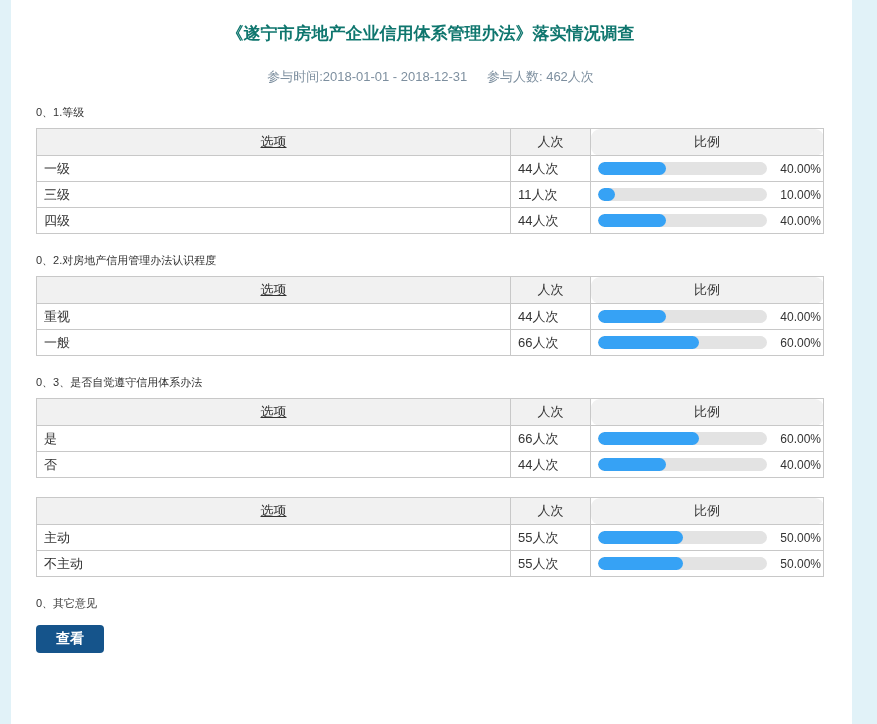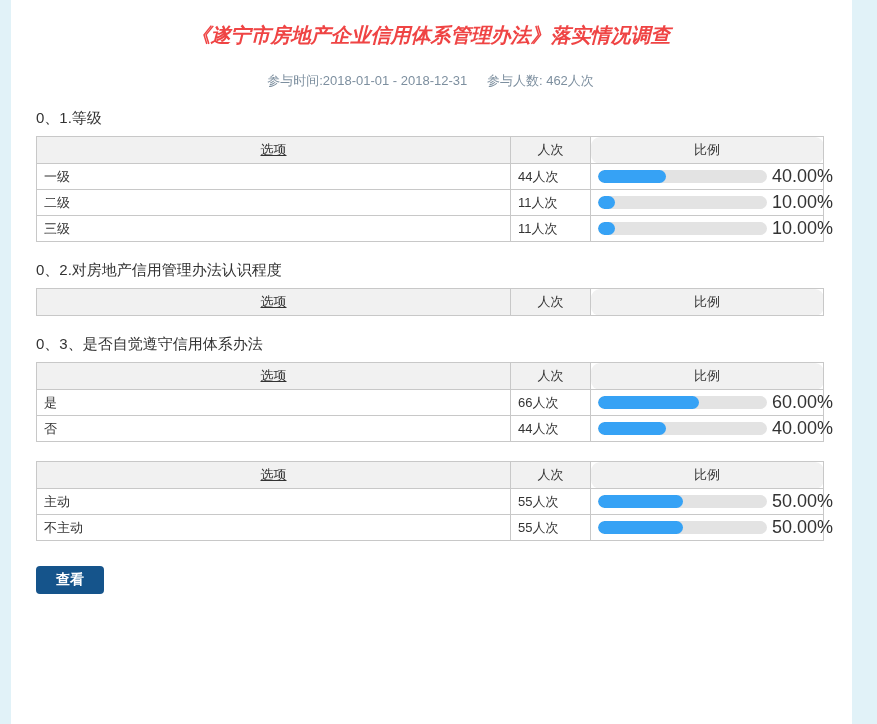--- a/index.html
+++ b/index.html
@@ -15,36 +15,35 @@
   .container {
     margin-left: 11px;
     width: 841px;
     min-height: 724px;
     background: #ffffff;
     padding: 1px 27px 20px 25px;
   }
   .page-title {
     margin-top: 21px;
     text-align: center;
-    font-size: 20px;
+    font-size: 17px;
     font-weight: bold;
-    color: #ef4444;
-    font-style: italic;
+    color: #0f766e;
   }
   .subtitle {
     margin-top: 23px;
     text-align: center;
     font-size: 13px;
     color: #7d8f9f;
   }
   .subtitle span { display: inline-block; }
   .subtitle .part-time { margin-right: 16px; }
   .section { margin-top: 19px; }
   .q-title {
-    font-size: 15px;
+    font-size: 11px;
     color: #333333;
     margin-bottom: 8px;
   }
   table.q-table {
     width: 787px;
     border-collapse: collapse;
     table-layout: fixed;
     font-size: 13px;
     color: #333333;
   }
@@ -81,21 +80,21 @@
     overflow: hidden;
   }
   .bar-fill {
     height: 13px;
     background: #36a2f5;
     border-radius: 7px;
   }
   .bar-pct {
     width: 49px;
     text-align: right;
-    font-size: 18px;
+    font-size: 12px;
     color: #333333;
     white-space: nowrap;
   }
   .other-section { margin-top: 19px; }
   .btn {
     display: inline-block;
     background: #15548b;
     color: #ffffff;
     font-size: 14px;
     font-weight: bold;
@@ -136,55 +135,79 @@
         <td class="ratio-cell">
           <div class="ratio-wrap">
             <div class="bar-track">
                   <div class="bar-fill" style="width: 40%;"></div>
                 </div>
             <span class="bar-pct">40.00%</span>
           </div>
         </td>
       </tr>
       <tr>
-        <td>二级</td>
-        <td>11人次</td>
-        <td class="ratio-cell">
-          <div class="ratio-wrap">
-            <div class="bar-track">
-                  <div class="bar-fill" style="width: 10%;"></div>
-                </div>
-            <span class="bar-pct">10.00%</span>
-          </div>
-        </td>
-      </tr>
-      <tr>
         <td>三级</td>
         <td>11人次</td>
         <td class="ratio-cell">
           <div class="ratio-wrap">
             <div class="bar-track">
                   <div class="bar-fill" style="width: 10%;"></div>
                 </div>
             <span class="bar-pct">10.00%</span>
           </div>
         </td>
       </tr>
+      <tr>
+        <td>四级</td>
+        <td>44人次</td>
+        <td class="ratio-cell">
+          <div class="ratio-wrap">
+            <div class="bar-track">
+                  <div class="bar-fill" style="width: 40%;"></div>
+                </div>
+            <span class="bar-pct">40.00%</span>
+          </div>
+        </td>
+      </tr>
     </tbody>
       </table>
   </div>
 
   <div class="section">
     <div class="q-title">0、2.对房地产信用管理办法认识程度</div>
     <table class="q-table">
       <tbody>
           <tr>
         <th class="col-option">选项</th>
         <th class="col-count">人次</th>
         <th class="col-ratio">比例</th>
+      </tr>
+      <tr>
+        <td>重视</td>
+        <td>44人次</td>
+        <td class="ratio-cell">
+          <div class="ratio-wrap">
+            <div class="bar-track">
+                  <div class="bar-fill" style="width: 40%;"></div>
+                </div>
+            <span class="bar-pct">40.00%</span>
+          </div>
+        </td>
+      </tr>
+      <tr>
+        <td>一般</td>
+        <td>66人次</td>
+        <td class="ratio-cell">
+          <div class="ratio-wrap">
+            <div class="bar-track">
+                  <div class="bar-fill" style="width: 60%;"></div>
+                </div>
+            <span class="bar-pct">60.00%</span>
+          </div>
+        </td>
       </tr>
     </tbody>
       </table>
   </div>
 
   <div class="section">
     <div class="q-title">0、3、是否自觉遵守信用体系办法</div>
     <table class="q-table">
       <tbody>
           <tr>
@@ -250,16 +273,17 @@
                 </div>
             <span class="bar-pct">50.00%</span>
           </div>
         </td>
       </tr>
     </tbody>
       </table>
   </div>
 
   <div class="other-section">
+    <div class="q-title">0、其它意见</div>
     <button class="btn view-btn">查看</button>
   </div>
 
 </div>
 
 </body></html>

